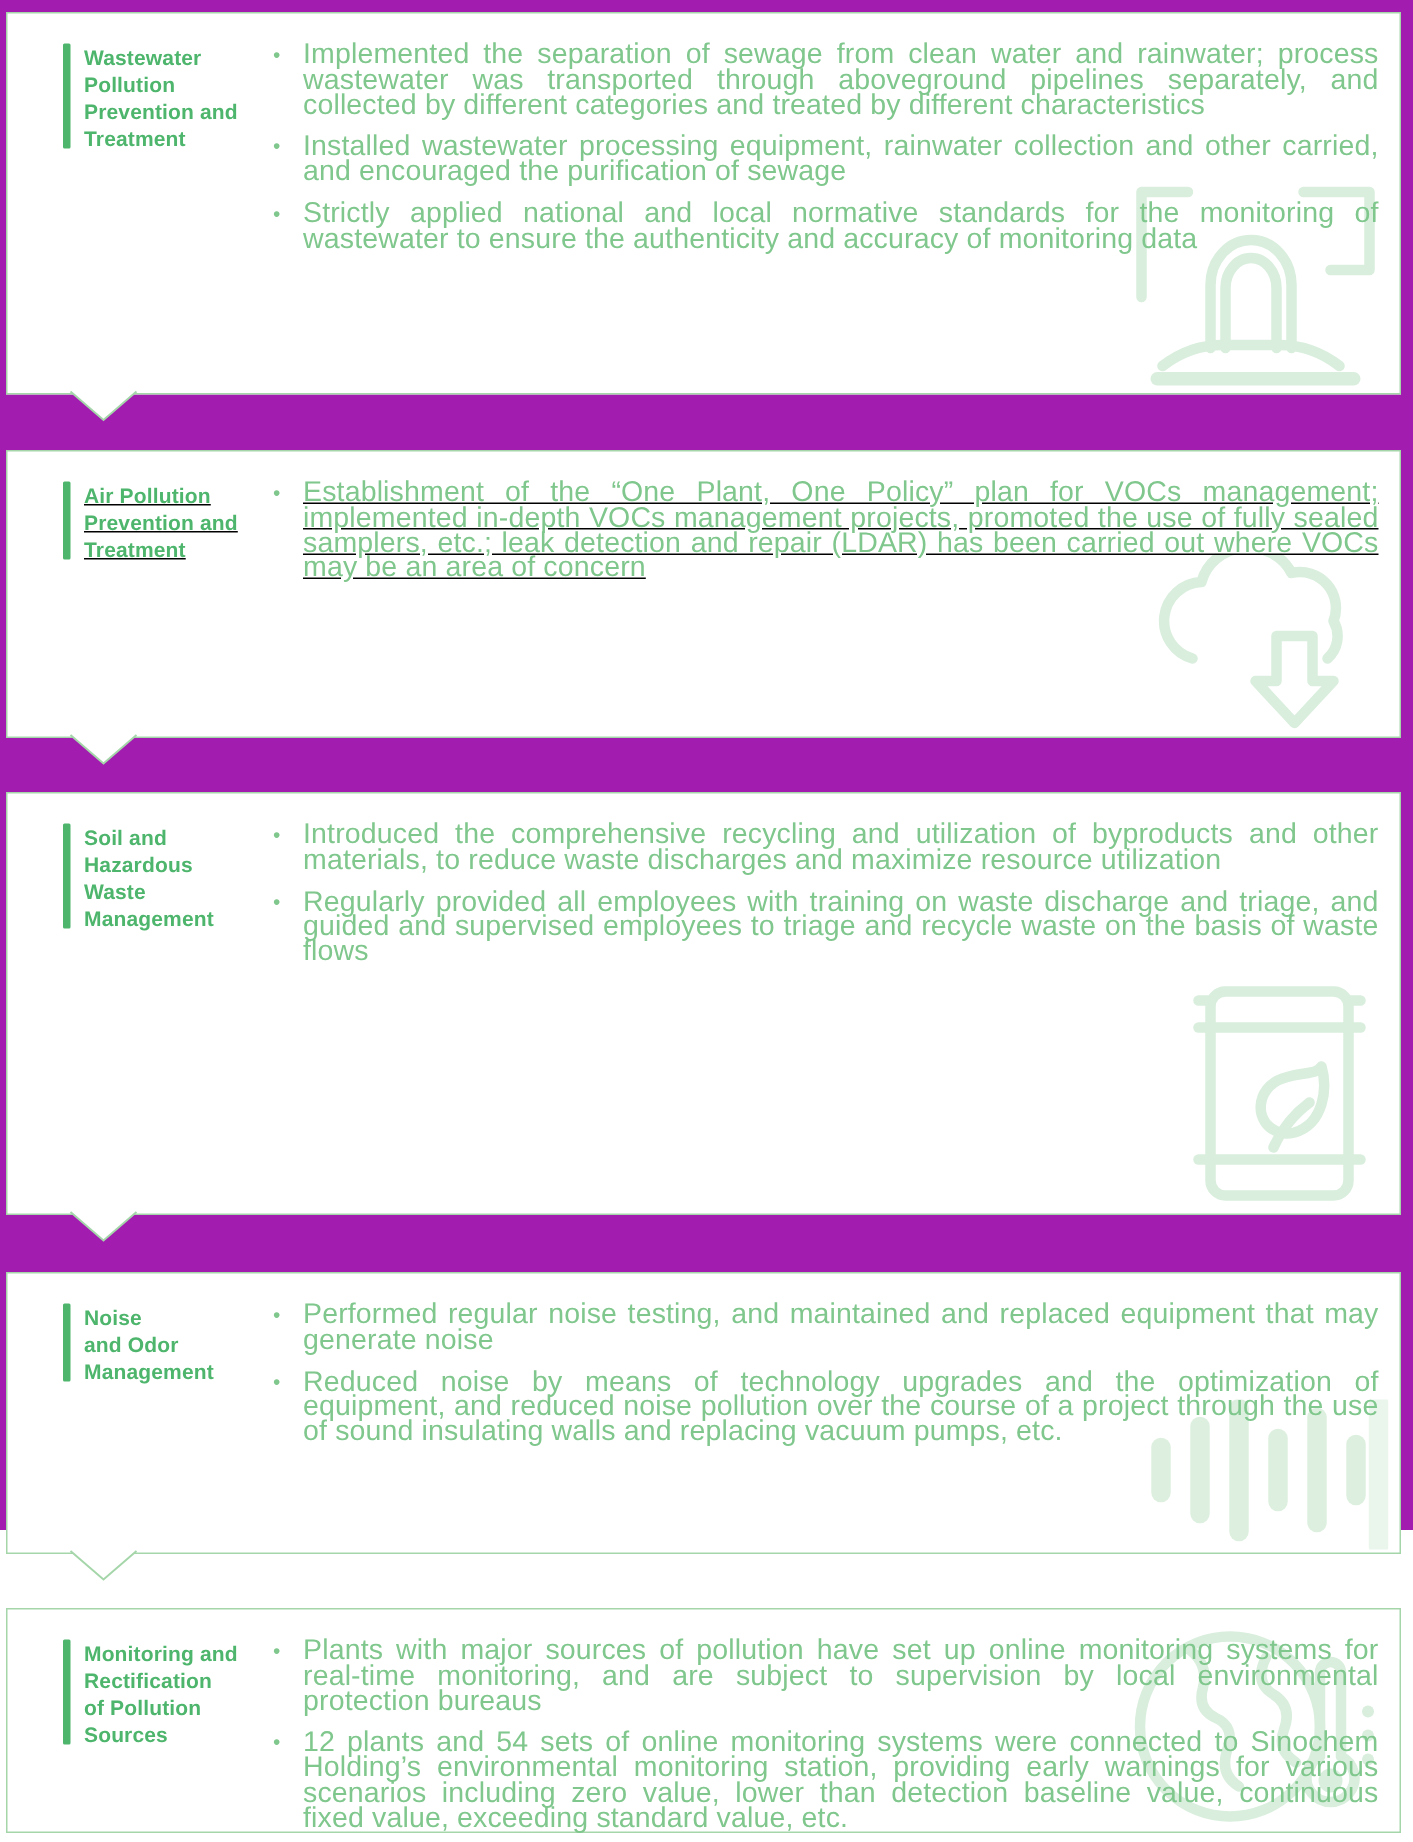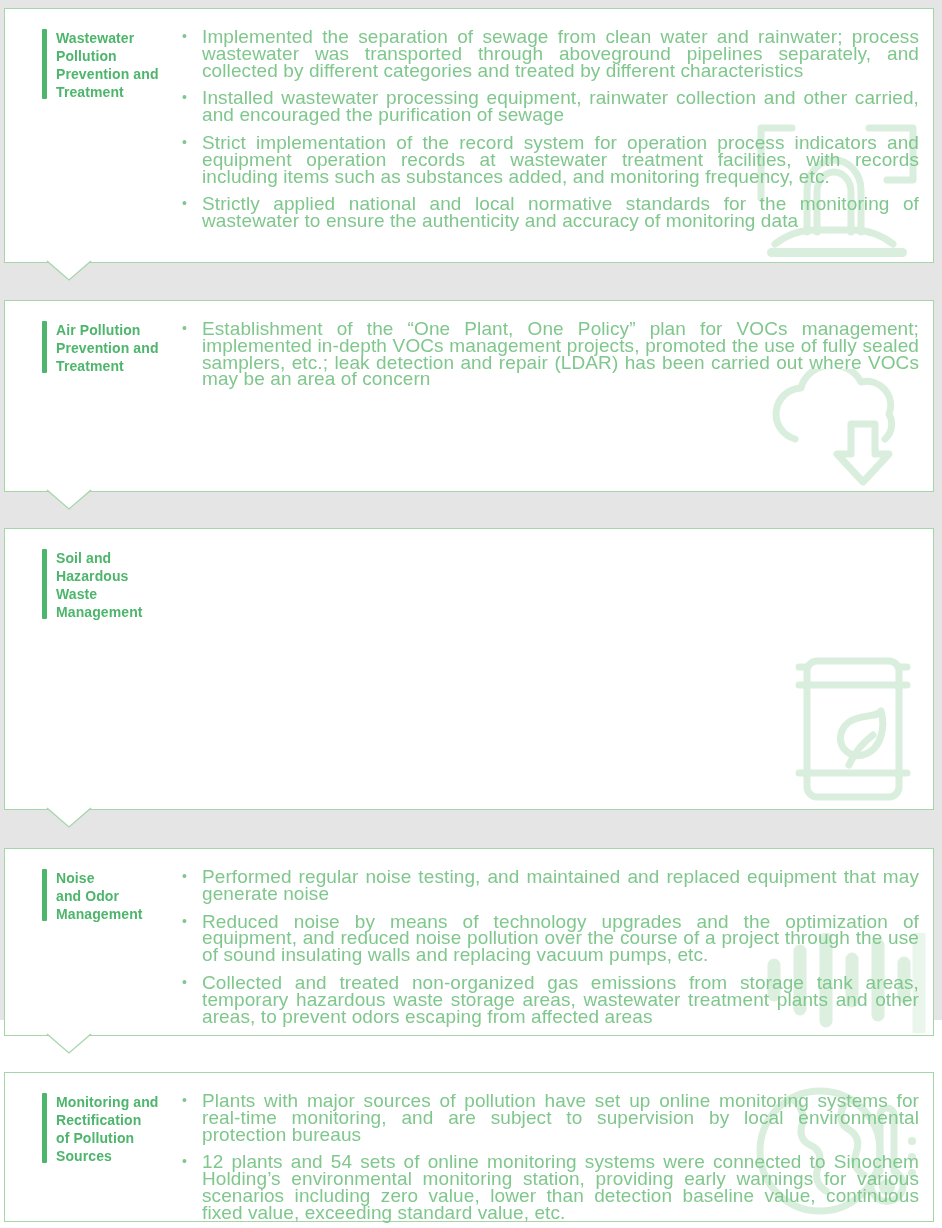--- a/index.html
+++ b/index.html
@@ -2,35 +2,35 @@
 <html><head>
 <meta charset="utf-8">
 <style>
   html,body{margin:0;padding:0;background:#ffffff;}
   body{
     width:942px;height:1228px;
     font-family:"Liberation Sans","DejaVu Sans",sans-serif;
     -webkit-font-smoothing:antialiased;
     overflow:hidden;
   }
-  .page{position:relative;width:942px;height:1020px;background:#e5e5e5;}
+  .page{position:relative;width:942px;height:1020px;background:#a21caf;}
 
   .box{
     position:absolute;
     left:4px;right:8px;
     border:1px solid #a5d6aa;
     background:#fff;
     box-sizing:border-box;
     display:grid;
     grid-template-columns:168px 1fr;
     align-items:start;
     overflow:visible;
   }
   .box-1{top:8px;height:255px;}
-  .box-2{top:300px;height:192px;}
+  .box-2{top:300px;height:192px;text-decoration:underline;}
   .box-3{top:528px;height:282px;}
   .box-4{top:848px;height:188px;}
   .box-5{top:1072px;height:150px;}
 
   .titlecol{
     display:flex;
     padding-top:20px;
     padding-left:37px;
     gap:9px;
   }
@@ -103,21 +103,20 @@
     <div class="titlecol">
       <div class="accent-bar"></div>
       <h2 class="title">Wastewater
 Pollution
 Prevention and
 Treatment</h2>
     </div>
     <ul class="bullets">
       <li>Implemented the separation of sewage from clean water and rainwater; process wastewater was transported through aboveground pipelines separately, and collected by different categories and treated by different characteristics</li>
       <li>Installed wastewater processing equipment, rainwater collection and other carried, and encouraged the purification of sewage</li>
-      <li>Strict implementation of the record system for operation process indicators and equipment operation records at wastewater treatment facilities, with records including items such as substances added, and monitoring frequency, etc.</li>
       <li>Strictly applied national and local normative standards for the monitoring of wastewater to ensure the authenticity and accuracy of monitoring data</li>
     </ul>
     <svg class="watermark" width="180" height="140" viewBox="0 0 180 140">
       <g class="wm-stroke" stroke-width="7">
         <path d="M45 8 H14 V78"></path>
         <path d="M122 8 H166 V60 H140"></path>
         <path d="M60 112 V70 a27 30 0 0 1 54 0 V112"></path>
         <path d="M70 112 V72 a17 20 0 0 1 34 0 V112"></path>
         <path d="M28 124 q18 -14 40 -14 h38 q22 0 40 14"></path>
       </g>
@@ -153,20 +152,22 @@
 
   <section class="box box-3">
     <div class="titlecol">
       <div class="accent-bar"></div>
       <h2 class="title">Soil and
 Hazardous
 Waste
 Management</h2>
     </div>
     <ul class="bullets">
+      <li>Introduced the comprehensive recycling and utilization of byproducts and other materials, to reduce waste discharges and maximize resource utilization</li>
+      <li>Regularly provided all employees with training on waste discharge and triage, and guided and supervised employees to triage and recycle waste on the basis of waste flows</li>
     </ul>
     <svg class="watermark" width="150" height="160" viewBox="0 0 150 160">
       <g class="wm-stroke" stroke-width="7">
         <rect x="30" y="14" width="92" height="136" rx="10"></rect>
         <path d="M22 38 h108"></path>
         <path d="M22 126 h108"></path>
         <path d="M30 20 h-8 M122 20 h8"></path>
         <path d="M76 108 c-18 -6 -16 -30 2 -36 c14 -5 22 -2 26 -8 c4 14 2 38 -18 44 c-4 1 -7 1 -10 0 Z"></path>
         <path d="M72 118 q8 -18 24 -30"></path>
       </g>
@@ -180,21 +181,20 @@
   <section class="box box-4">
     <div class="titlecol">
       <div class="accent-bar"></div>
       <h2 class="title">Noise
 and Odor
 Management</h2>
     </div>
     <ul class="bullets">
       <li>Performed regular noise testing, and maintained and replaced equipment that may generate noise</li>
       <li>Reduced noise by means of technology upgrades and the optimization of equipment, and reduced noise pollution over the course of a project through the use of sound insulating walls and replacing vacuum pumps, etc.</li>
-      <li>Collected and treated non-organized gas emissions from storage tank areas, temporary hazardous waste storage areas, wastewater treatment plants and other areas, to prevent odors escaping from affected areas</li>
     </ul>
     <svg class="watermark" width="165" height="100" viewBox="0 0 165 100">
       <g stroke="#ddf0df" stroke-width="13" stroke-linecap="round" fill="none">
         <path d="M12 32 V62"></path>
         <path d="M38 18 V76"></path>
         <path d="M64 6 V88"></path>
         <path d="M90 26 V68"></path>
         <path d="M116 12 V82"></path>
         <path d="M142 30 V64"></path>
       </g>

